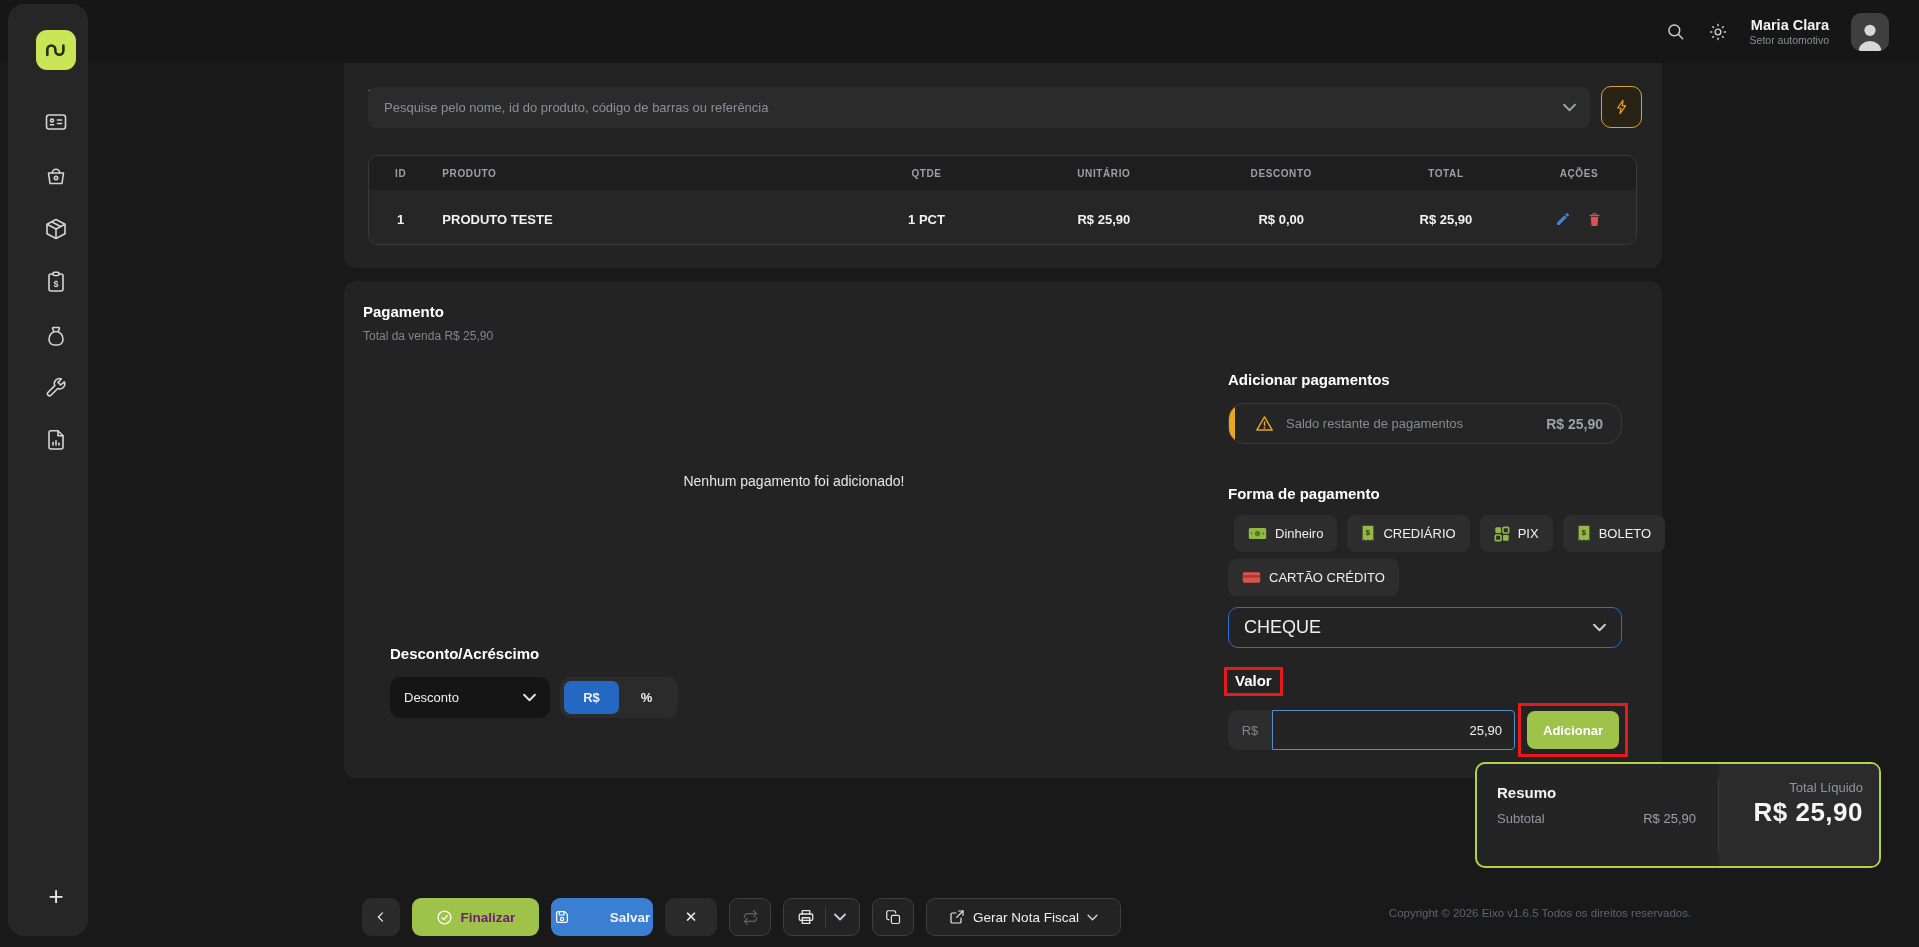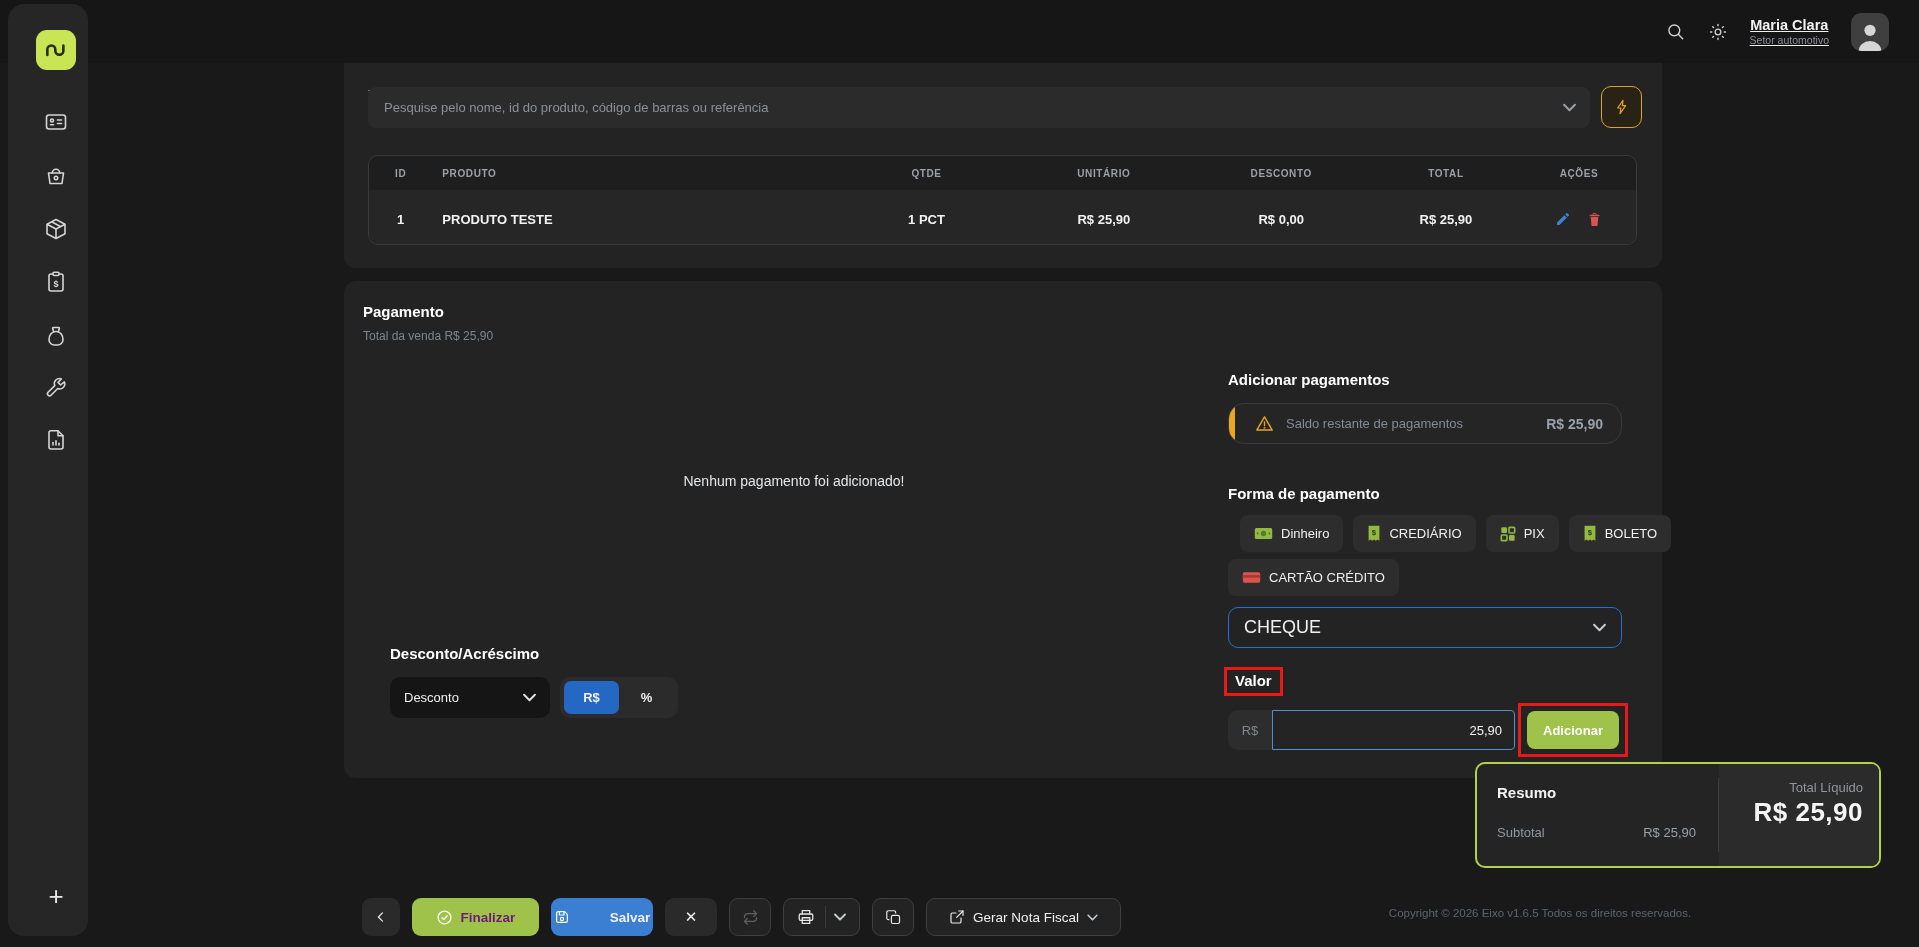--- a/index.html
+++ b/index.html
@@ -7,21 +7,21 @@
   body {
     position:relative; overflow:hidden;
     background:#191919;
     font-family:"Liberation Sans", sans-serif;
     color:#f0f0f0;
   }
   
   .topbar { position:absolute; left:0; top:0; width:1919px; height:63px; background:#161616; z-index:3; }
   .topbar-right { position:absolute; right:30px; top:0; height:63px; display:flex; align-items:center; gap:22px; }
   .icon-btn { background:none; border:none; cursor:pointer; display:flex; align-items:center; justify-content:center; }
-  .user-block { text-align:center; line-height:1.25;text-decoration:underline; }
+  .user-block { text-align:right; line-height:1.25; }
   .user-name { font-size:14.5px; font-weight:bold; color:#f2f2f2; }
   .user-role { font-size:10.5px; color:#8b8f96; }
   .avatar { width:38px; height:38px; border-radius:10px; background:#3f3f3f; display:flex; align-items:flex-end; justify-content:center; overflow:hidden; }
   
   .sidebar { position:absolute; left:8px; top:4px; width:80px; height:932px; background:#262626; border-radius:16px; z-index:5; }
   .logo { position:absolute; left:28px; top:26px; width:40px; height:40px; border-radius:11px; background:#c9e556; display:flex; align-items:center; justify-content:center; }
   .side-ico { position:absolute; left:28px; width:40px; height:34px; display:flex; align-items:center; justify-content:center; cursor:pointer; background:none; border:none; }
   .side-plus { position:absolute; left:28px; top:874px; width:40px; height:36px; font-size:26px; font-weight:300; color:#e8e8e8; background:none; border:none; cursor:pointer; }
   
   .card { position:absolute; left:344px; width:1318px; background:#232323; border-radius:12px; z-index:1; }
@@ -56,36 +56,36 @@
   .disc-input { position:absolute; left:344px; top:396px; width:208px; height:41px; background:#2b2b2b; border:none; border-radius:10px; color:#e8e8e8; font-size:13px; text-align:right; padding-right:16px; outline:none; font-family:"Liberation Sans", sans-serif; }
   
   .right-col { position:absolute; left:884px; top:0; width:394px; height:100%; }
   .addpay-title { position:absolute; left:0; top:90px; font-size:15px; font-weight:bold; color:#fff; }
   .warn-box { position:absolute; left:0; top:122px; width:394px; height:41px; background:#252525; border:1px solid #3a3a3a; border-radius:16px; overflow:hidden; display:flex; align-items:center; }
   .warn-accent { position:absolute; left:0; top:0; width:6px; height:100%; background:#e8a723; border-radius:6px; }
   .warn-box .tri { margin-left:26px; }
   .warn-text { flex:1; margin-left:12px; font-size:13px; color:#848b96; }
   .warn-value { margin-right:18px; font-size:14px; font-weight:bold; color:#9aa1aa; }
   .method-title { position:absolute; left:0; top:204px; font-size:15px; font-weight:bold; color:#fff; }
-  .methods-row1 { position:absolute; left:12px; top:234px; display:flex; gap:10px; }
+  .methods-row1 { position:absolute; left:6px; top:234px; display:flex; gap:10px; }
   .methods-row2 { position:absolute; left:0; top:278px; display:flex; }
   .pm-btn { height:37px; background:#2d2d2d; border:none; border-radius:8px; color:#f0f0f0; font-size:13px; display:flex; align-items:center; gap:8px; padding:0 14px; cursor:pointer; font-family:"Liberation Sans", sans-serif; }
   .cheque-select { position:absolute; left:0; top:326px; width:394px; height:41px; background:transparent; border:1.4px solid #2171d6; border-radius:10px; display:flex; align-items:center; justify-content:space-between; padding:0 15px; color:#f0f0f0; font-size:18px; cursor:pointer; font-family:"Liberation Sans", sans-serif; }
   .valor-redbox { position:absolute; left:-4px; top:386px; border:3px solid #e81919; padding:2px 8px 3px 8px; z-index:6; }
   .valor-label { font-size:15px; font-weight:bold; color:#fff; }
   .value-row { position:absolute; left:0; top:429px; height:40px; display:flex; }
   .cur-prefix { width:44px; height:40px; background:#2d2d2d; border-radius:10px 0 0 10px; display:flex; align-items:center; justify-content:center; font-size:13px; color:#7f8690; }
   .value-input { width:243px; height:40px; background:#242424; border:1px solid #4f8fd0; border-radius:0 4px 4px 0; color:#f0f0f0; font-size:13px; text-align:right; padding-right:12px; outline:none; font-family:"Liberation Sans", sans-serif; }
   .adic-redbox { position:absolute; left:290px; top:422px; width:110px; height:54px; border:3px solid #e81919; display:flex; align-items:center; justify-content:center; z-index:6; }
   .adic-btn { width:92px; height:38px; background:#9fc24b; border:none; border-radius:8px; color:#fff; font-size:13px; font-weight:bold; cursor:pointer; font-family:"Liberation Sans", sans-serif; }
   
   .summary { position:absolute; left:1475px; top:762px; width:406px; height:106px; background:#242424; border:2px solid #b3d04f; border-radius:10px; display:flex; z-index:4; overflow:hidden; }
   .sum-left { flex:1; padding:20px 22px 0 20px; }
   .sum-title { font-size:15px; font-weight:bold; color:#f2f2f2; }
-  .sum-row { display:flex; justify-content:space-between; margin-top:24px; }
+  .sum-row { display:flex; justify-content:space-between; margin-top:10px; }
   .sum-sub-label { font-size:13px; color:#8f969f; }
   .sum-sub-value { font-size:13px; color:#9aa1aa; }
   .sum-divider { width:1px; background:#3c3c3c; margin:14px 0; }
   .sum-right { width:160px; background:#2b2b2b; padding:16px 16px 0 0; text-align:right; }
   .sum-total-label { font-size:13px; color:#8f969f; }
   .sum-total-value { font-size:26px; font-weight:bold; color:#f5f5f5; margin-top:2px; letter-spacing:0.5px; }
   
   .toolbar { position:absolute; left:362px; top:898px; height:38px; display:flex; gap:12px; align-items:center; z-index:2; }
   .tb-btn { height:38px; border-radius:9px; display:flex; align-items:center; justify-content:center; gap:8px; font-size:13.5px; cursor:pointer; border:none; color:#f0f0f0; font-family:"Liberation Sans", sans-serif; background:#2a2a2a; }
   .tb-back { width:38px; }

